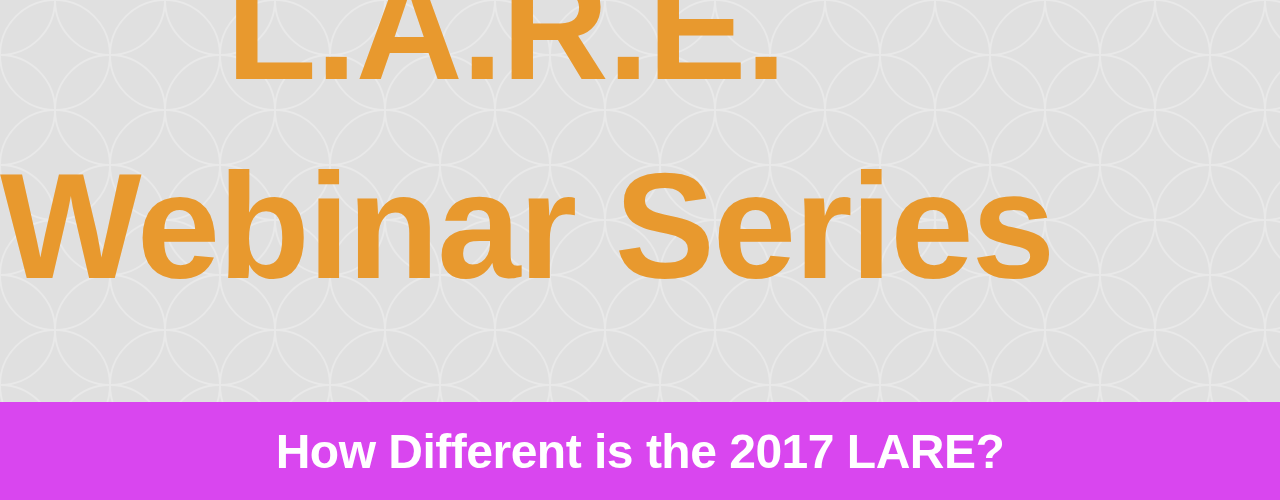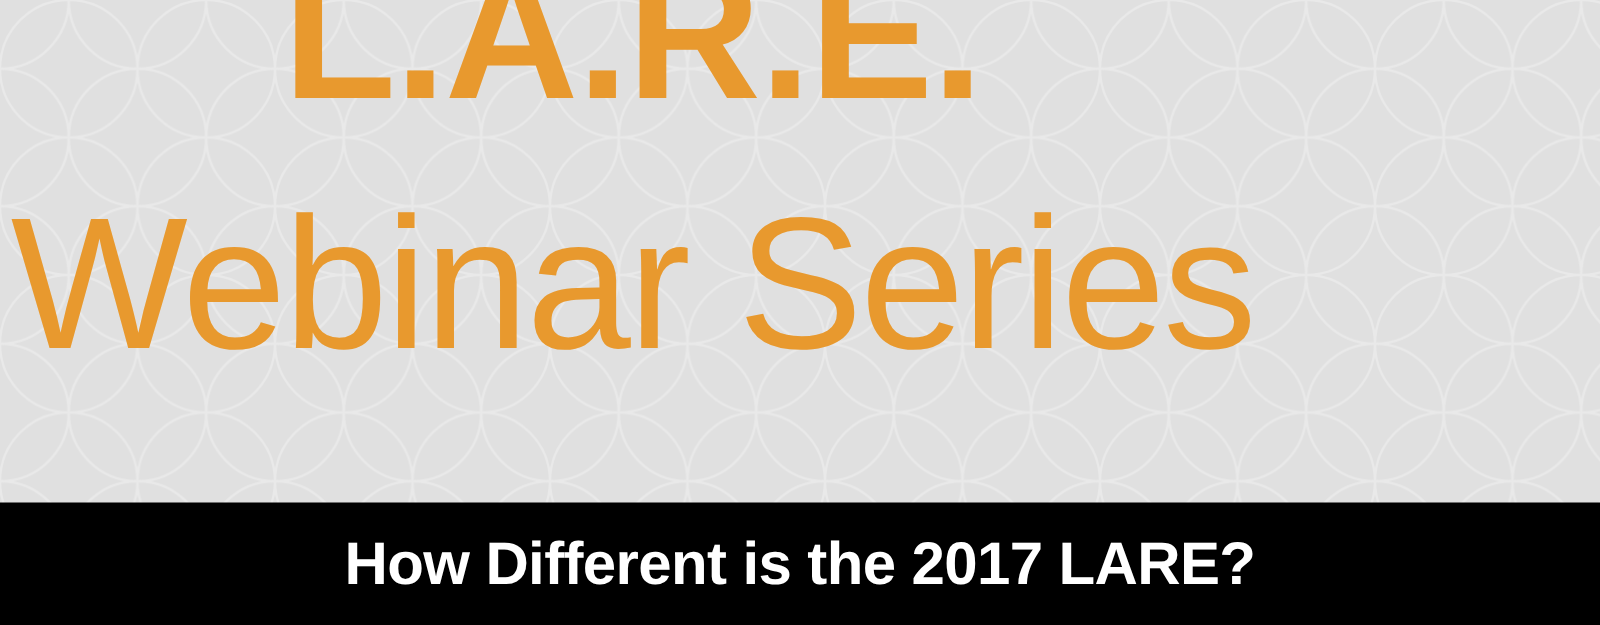--- a/index.html
+++ b/index.html
@@ -59,37 +59,37 @@
     -webkit-font-smoothing: antialiased;
   }
 
   #title-webinar {
     position: absolute;
     left: 0;
     right: 0;
     top: 151px;
     text-align: center;
     font-family: "Liberation Sans", sans-serif;
-    font-weight: 400;
+    font-weight: 700;
     font-size: 150px;
     line-height: 1;
     letter-spacing: -2px;
     color: #e8992e;
     white-space: nowrap;
     -webkit-font-smoothing: antialiased;
   }
 
   
   #subtitle-bar {
     position: absolute;
     left: 0;
     bottom: 0;
     width: 1280px;
     height: 98px;
-    background-color: #000000;
+    background-color: #d946ef;
     z-index: 3;
     overflow: hidden;
   }
 
   #subtitle-text {
     position: absolute;
     left: 0;
     right: 0;
     top: 26px;
     text-align: center;

